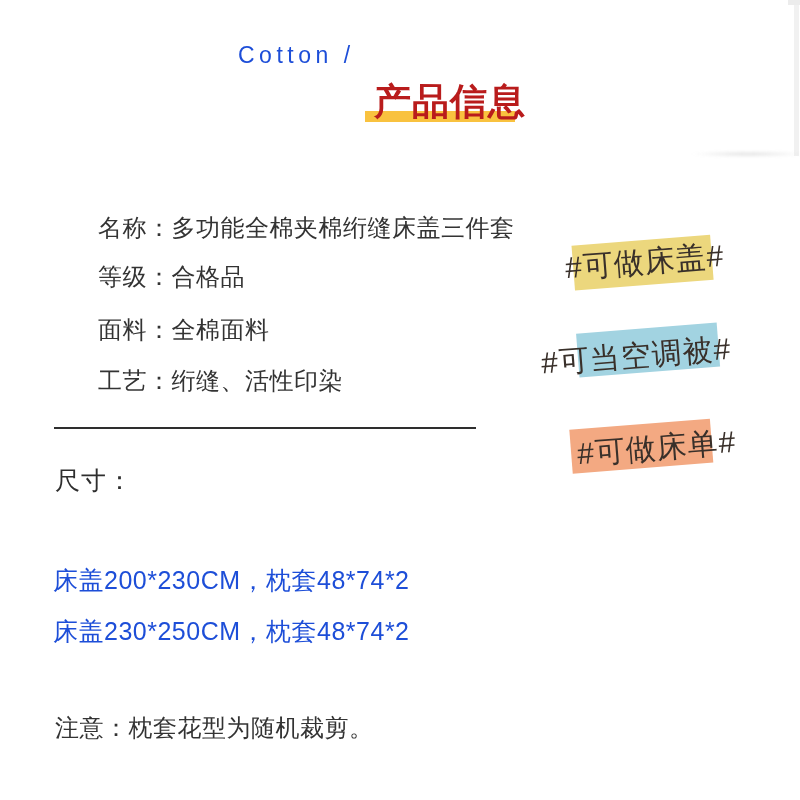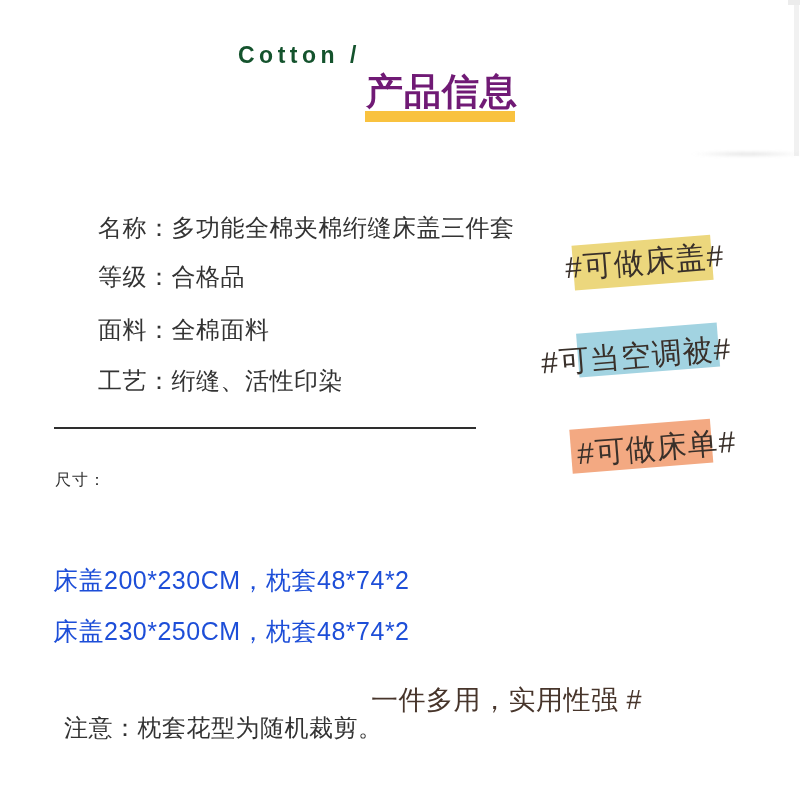--- a/index.html
+++ b/index.html
@@ -13,31 +13,31 @@
   .edge-strip{position:absolute;left:794px;top:0;width:5px;height:156px;background:#f1f1f1;}
   .edge-notch{position:absolute;left:788px;top:0;width:12px;height:5px;background:#ececec;}
   .edge-shadow{
     position:absolute;left:692px;top:151px;width:112px;height:6px;
     background:radial-gradient(ellipse at center, rgba(120,120,120,0.22), rgba(255,255,255,0) 72%);
     filter:blur(1.5px);
   }
 
   
   .brand{
-    position:absolute;left:238px;color:#14532d;font-size:23px;font-weight:700;
+    position:absolute;left:238px;color:#1d4ed8;font-size:23px;font-weight:400;
     letter-spacing:4.5px;line-height:26px;white-space:nowrap;
   }
   .brand.l1{top:42px;}
   .brand.l2{top:91px;}
 
   
   .title-wrap{position:absolute;left:366px;top:74px;}
   .title{
-    margin:0;position:relative;z-index:1;font-size:37px;line-height:40px;
-    font-weight:800;color:#701a75;letter-spacing:1px;white-space:nowrap;font-family:Liberation Mono, monospace;
+    margin:8px;position:relative;z-index:1;font-size:37px;line-height:40px;
+    font-weight:800;color:#b91c1c;letter-spacing:1px;white-space:nowrap;
   }
   .title-hl{position:absolute;left:-1px;top:37px;width:150px;height:11px;z-index:0;}
 
   
   .detail-row{
     position:absolute;left:55px;font-size:24px;line-height:26px;color:#333333;
     letter-spacing:0.5px;white-space:nowrap;margin-left:43px;
   }
   .r0{top:215px;} .r1{top:266px;font-family:Liberation Mono, monospace;} .r2{top:317px;} .r3{top:368px;text-align:right;}
 
@@ -53,33 +53,33 @@
   .tag1{left:541px;top:337px;}
   .tag1 .hl{left:37px;top:-8px;width:141px;height:44px;}
   .tag2{left:577px;top:429px;}
   .tag2 .hl{left:-6px;top:-6px;width:141px;height:44px;}
 
   
   .divider{position:absolute;left:54px;top:427px;width:422px;height:2px;background:#2e2e2e;}
 
   
   .size-heading{
-    position:absolute;left:55px;top:466px;font-size:16px;line-height:28px;
+    position:absolute;left:55px;top:466px;font-size:25px;line-height:28px;
     color:#2e2e2e;letter-spacing:1px;white-space:nowrap;
   }
   .size-line{
     position:absolute;left:53px;font-size:25px;line-height:28px;color:#1d4ed8;
     letter-spacing:0.5px;white-space:nowrap;
   }
   .s0{top:566px;} .s1{top:617px;}
 
   
   .note{
     position:absolute;left:55px;top:714px;font-size:24px;line-height:27px;
-    color:#333333;letter-spacing:0.5px;white-space:nowrap;margin-left:9px;
+    color:#333333;letter-spacing:0.5px;white-space:nowrap;
   }
 
   
   .promo{position:absolute;left:371px;top:685px;color:#47352b;}
   .promo-line{
     font-size:27px;line-height:30px;height:30px;letter-spacing:0.5px;white-space:nowrap;
   }
   .promo-line + .promo-line{margin-top:15px;}
 </style>
 </head>
@@ -118,16 +118,15 @@
 
   <div class="divider"></div>
 
   <div class="size-heading">尺寸：</div>
   <div class="size-line s0">床盖200*230CM，枕套48*74*2</div>
   <div class="size-line s1">床盖230*250CM，枕套48*74*2</div>
 
   <div class="note">注意：枕套花型为随机裁剪。</div>
 
   <div class="promo">
-    <div class="promo-line">一件多用，实用性强 #</div>
   </div>
 
 </div>
 
 </body></html>

